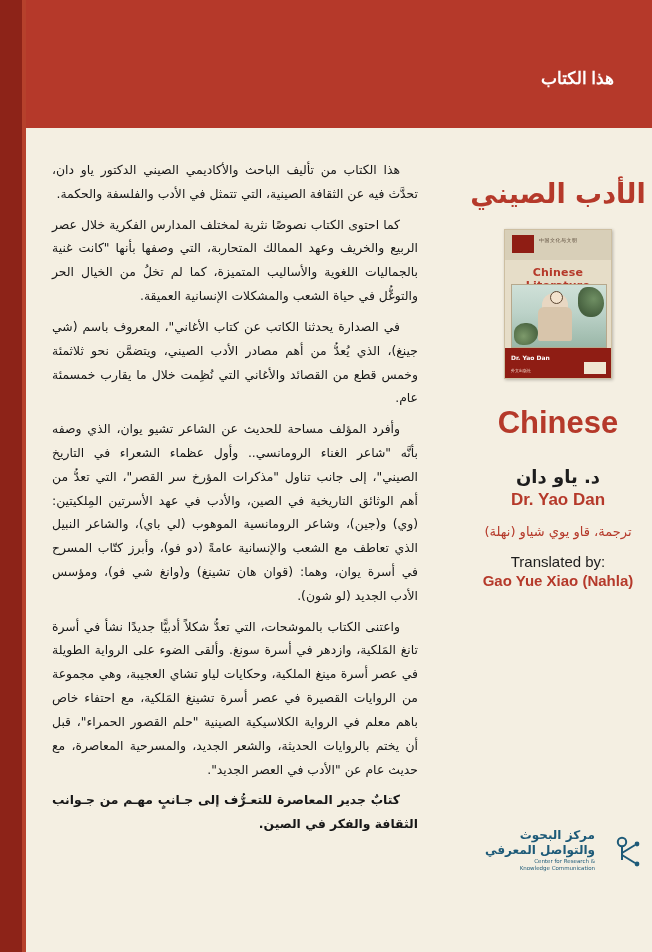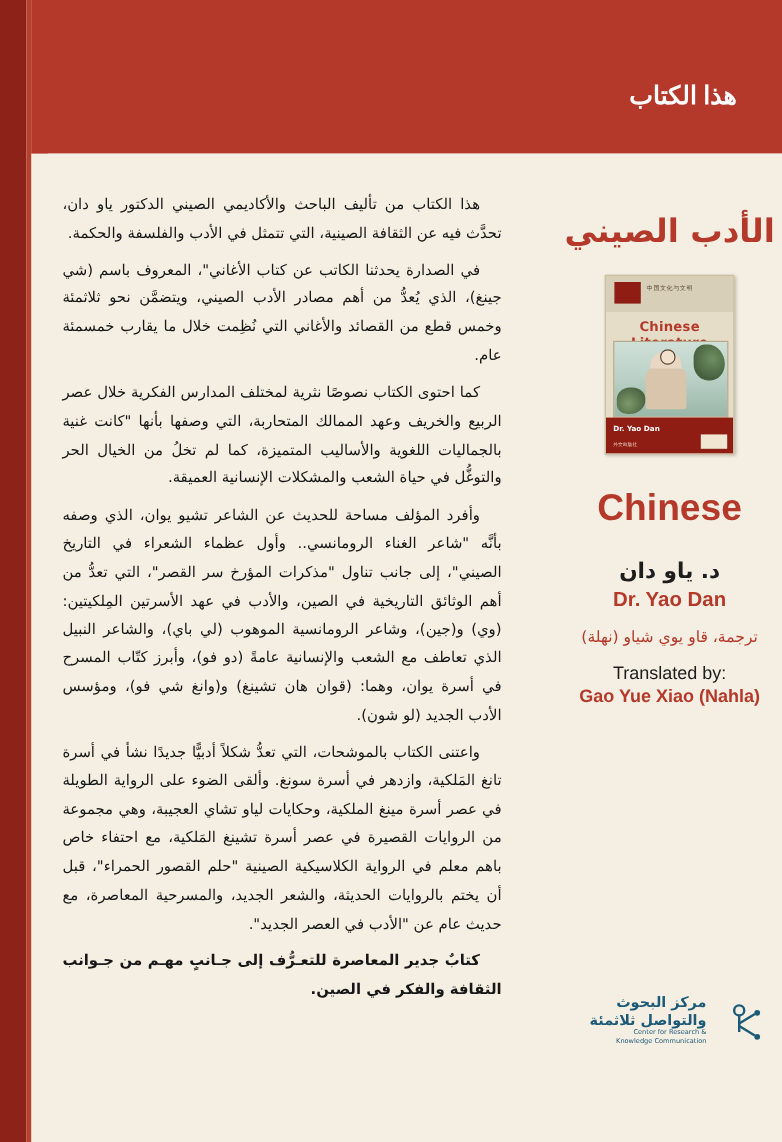--- a/index.html
+++ b/index.html
@@ -25,24 +25,24 @@
     background:#b6412c;
   }
   
   .top-banner{
     position:absolute;left:26px;top:0;width:626px;height:128px;
     background:#b5392a;
   }
   .banner-title{
     position:absolute;right:38px;top:68px;
     color:#ffffff;
-    font-size:21px;
+    font-size:17px;
     font-weight:bold;
     letter-spacing:1px;
-    font-family:Liberation Serif, serif;
+    font-family:Liberation Sans, sans-serif;
     direction:rtl;
   }
   
   .content{
     position:absolute;left:40px;top:128px;width:626px;height:824px;
     background:#f4efe2;
   }
   
   .right-col{
     position:absolute;left:398px;top:20px;width:240px;height:790px;
@@ -215,22 +215,22 @@
   <div class="spine-edge"></div>
 
   <div class="top-banner">
     <div class="banner-title">هذا الكتاب</div>
   </div>
 
   <div class="content">
 
     <div class="body-col">
       <p>هذا الكتاب من تأليف الباحث والأكاديمي الصيني الدكتور ياو دان، تحدَّث فيه عن الثقافة الصينية، التي تتمثل في الأدب والفلسفة والحكمة.</p>
+      <p>كما احتوى الكتاب نصوصًا نثرية لمختلف المدارس الفكرية خلال عصر الربيع والخريف وعهد الممالك المتحاربة، التي وصفها بأنها "كانت غنية بالجماليات اللغوية والأساليب المتميزة، كما لم تخلُ من الخيال الحر والتوغُّل في حياة الشعب والمشكلات الإنسانية العميقة.</p>
       <p>في الصدارة يحدثنا الكاتب عن كتاب الأغاني"، المعروف باسم (شي جينغ)، الذي يُعدُّ من أهم مصادر الأدب الصيني، ويتضمَّن نحو ثلاثمئة وخمس قطع من القصائد والأغاني التي نُظِمت خلال ما يقارب خمسمئة عام.</p>
-      <p>كما احتوى الكتاب نصوصًا نثرية لمختلف المدارس الفكرية خلال عصر الربيع والخريف وعهد الممالك المتحاربة، التي وصفها بأنها "كانت غنية بالجماليات اللغوية والأساليب المتميزة، كما لم تخلُ من الخيال الحر والتوغُّل في حياة الشعب والمشكلات الإنسانية العميقة.</p>
       <p>وأفرد المؤلف مساحة للحديث عن الشاعر تشيو يوان، الذي وصفه بأنَّه "شاعر الغناء الرومانسي.. وأول عظماء الشعراء في التاريخ الصيني"، إلى جانب تناول "مذكرات المؤرخ سر القصر"، التي تعدُّ من أهم الوثائق التاريخية في الصين، والأدب في عهد الأسرتين المِلكيتين: (وي) و(جين)، وشاعر الرومانسية الموهوب (لي باي)، والشاعر النبيل الذي تعاطف مع الشعب والإنسانية عامةً (دو فو)، وأبرز كتّاب المسرح في أسرة يوان، وهما: (قوان هان تشينغ) و(وانغ شي فو)، ومؤسس الأدب الجديد (لو شون).</p>
       <p>واعتنى الكتاب بالموشحات، التي تعدُّ شكلاً أدبيًّا جديدًا نشأ في أسرة تانغ المَلكية، وازدهر في أسرة سونغ. وألقى الضوء على الرواية الطويلة في عصر أسرة مينغ الملكية، وحكايات لياو تشاي العجيبة، وهي مجموعة من الروايات القصيرة في عصر أسرة تشينغ المَلكية، مع احتفاء خاص باهم معلم في الرواية الكلاسيكية الصينية "حلم القصور الحمراء"، قبل أن يختم بالروايات الحديثة، والشعر الجديد، والمسرحية المعاصرة، مع حديث عام عن "الأدب في العصر الجديد".</p>
       <p class="last">كتابٌ جدير المعاصرة للتعـرُّف إلى جـانبٍ مهـم من جـوانب الثقافة والفكر في الصين.</p>
     </div>
 
     <div class="right-col">
 
       <div class="arabic-logo">الأدب الصيني</div>
 
       <div class="mini-cover">
@@ -260,21 +260,21 @@
       <div class="ar-translator">ترجمة، قاو يوي شياو (نهلة)</div>
       <div class="en-trans-label">Translated by:</div>
       <div class="en-trans-name">Gao Yue Xiao (Nahla)</div>
 
     </div>
 
     <div class="publisher">
       <div class="pub-text">
         <div class="pub-ar">
           <span>مركز البحوث</span><br>
-          <span>والتواصل ثلاثمئة</span>
+          <span>والتواصل المعرفي</span>
         </div>
         <div class="pub-en">
           <span>Center for Research &amp;</span><br>
           <span>Knowledge Communication</span>
         </div>
       </div>
       <div class="pub-mark">
         <svg width="34" height="34" viewBox="0 0 34 34" aria-hidden="true">
           <circle cx="11" cy="9" r="4.2" fill="none" stroke="#1d5a78" stroke-width="2"></circle>
           <path d="M11 13 L11 27" stroke="#1d5a78" stroke-width="2" fill="none"></path>

